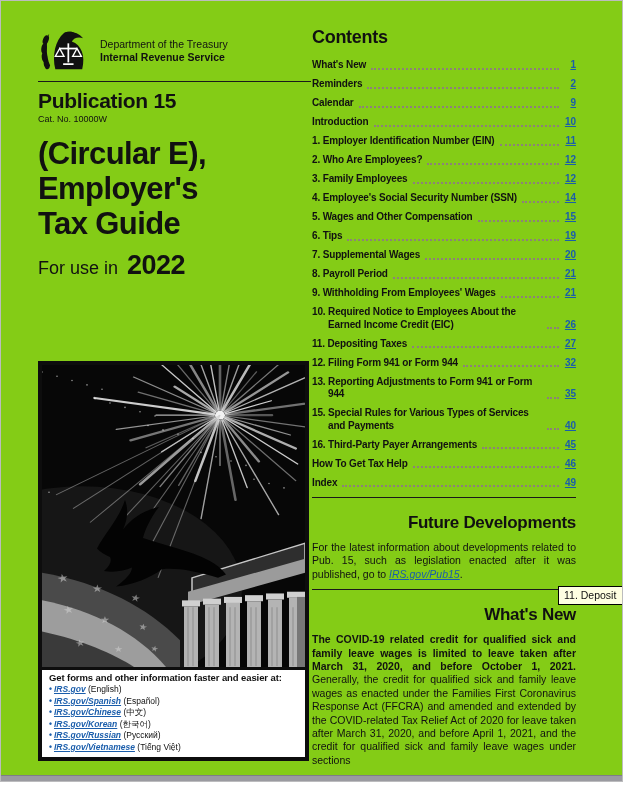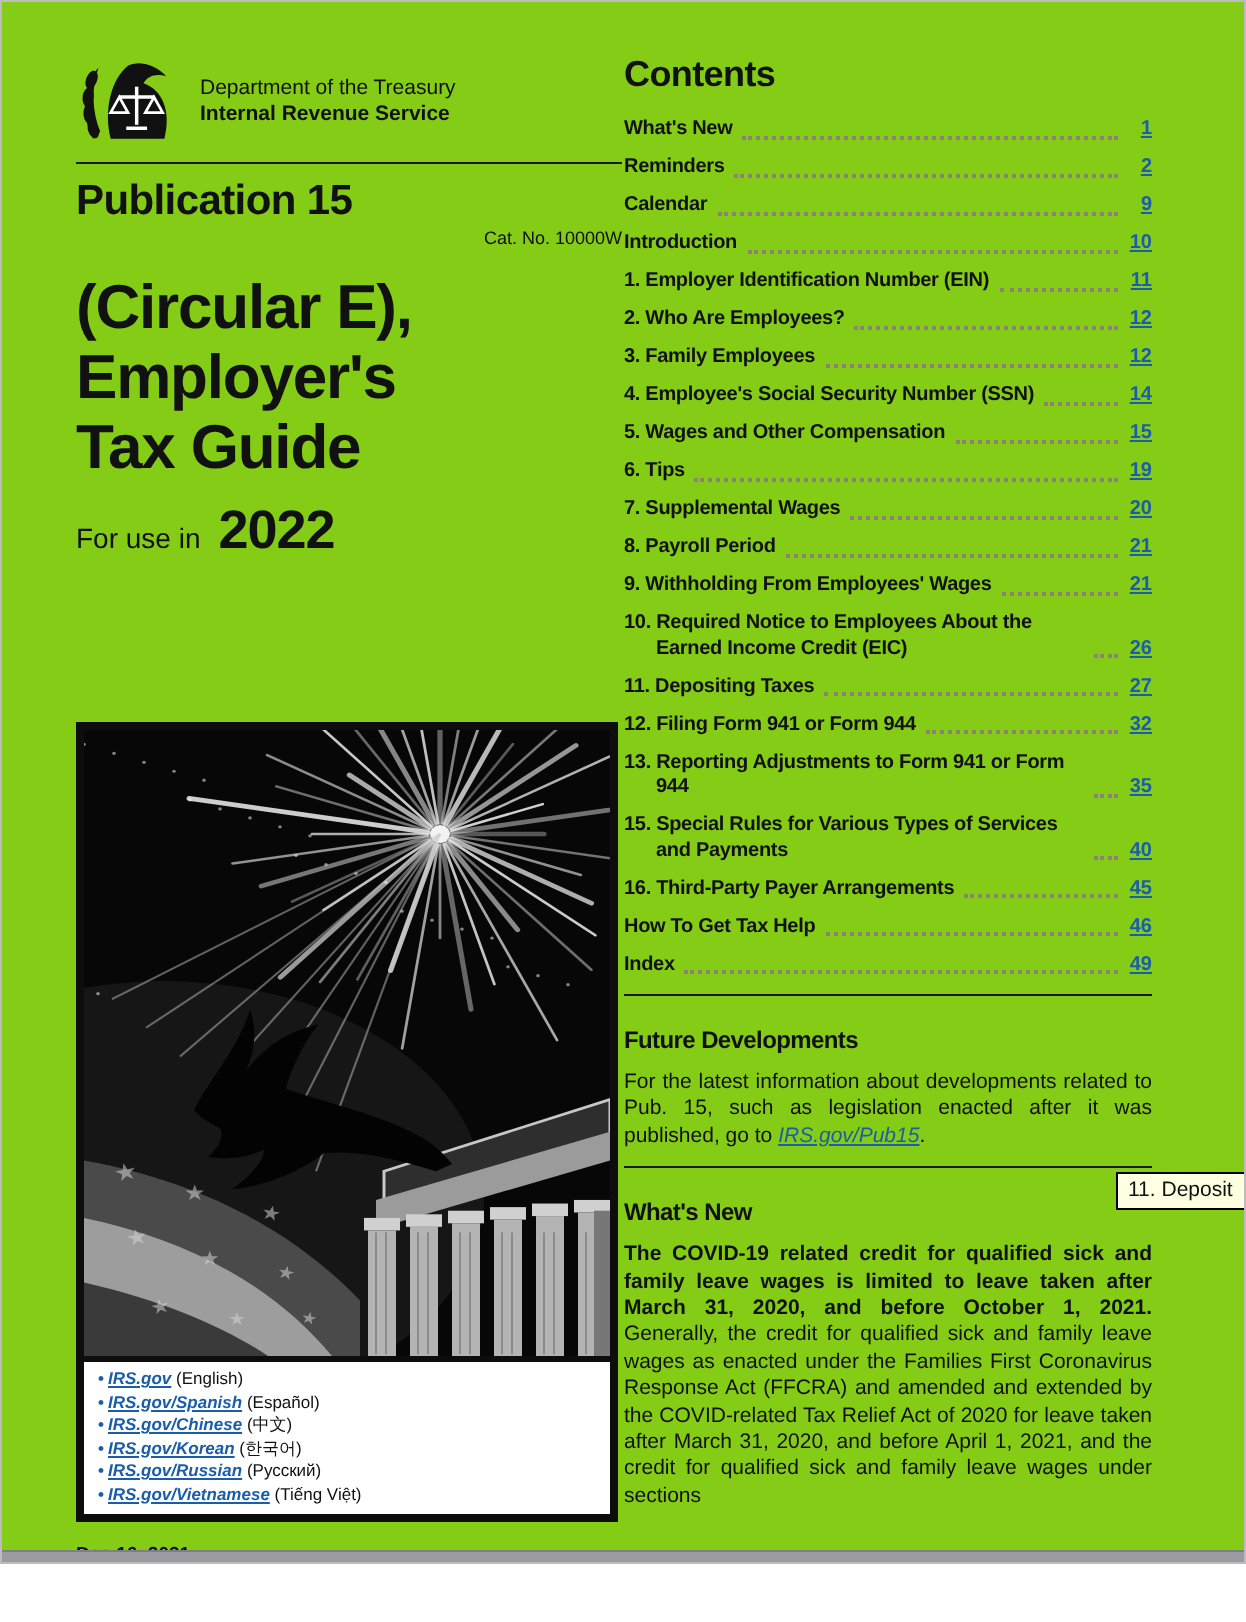--- a/index.html
+++ b/index.html
@@ -6,24 +6,24 @@
   .page{position:relative;width:623px;height:782px;overflow:hidden;box-sizing:border-box;
         border:1px solid #bcbcbe;background:#84cc16;color:#111;
         font-family:"Liberation Sans","DejaVu Sans",sans-serif;}
   
   .col-left{position:absolute;left:37px;top:28px;width:273px;}
   .agency-row{display:flex;align-items:flex-start;gap:10px;padding-bottom:6px;border-bottom:1px solid #1a1a1a;}
   .logo{width:52px;height:46px;flex:0 0 auto;}
   .dept{font-size:10.5px;line-height:13px;padding-top:9px;}
   .dept .l2{font-weight:bold;}
   .pub-title{font-size:21px;font-weight:bold;letter-spacing:-0.3px;margin-top:7px;}
-  .cat-no{font-size:9px;margin-top:1px;text-align:right;}
+  .cat-no{font-size:9px;margin-top:1px;}
   .main-title{font-size:31px;font-weight:bold;line-height:35px;letter-spacing:-0.6px;margin-top:12px;}
   .for-use{margin-top:9px;display:flex;align-items:baseline;gap:9px;}
-  .for-use .prefix{font-size:14px;}
+  .for-use .prefix{font-size:18px;}
   .for-use .year{font-size:27px;font-weight:bold;letter-spacing:-0.5px;}
   
   .photo-frame{position:absolute;left:37px;top:360px;width:271px;height:400px;box-sizing:border-box;
                border:4px solid #0d0d0d;background:#000;display:flex;flex-direction:column;}
   .photo{flex:1;position:relative;overflow:hidden;background:#050505;}
   .photo svg{position:absolute;left:0;top:0;width:100%;height:100%;}
   .info-box{background:#fff;border-top:3px solid #0d0d0d;padding:2px 6px 4px 7px;}
   .info-heading{font-size:9.5px;font-weight:bold;letter-spacing:-0.1px;}
   .info-cols{display:flex;margin-top:1px;flex-direction:column;}
   .info-col{list-style:none;margin:0;padding:0;}
@@ -35,21 +35,21 @@
   .date-label{position:absolute;left:37px;top:771px;font-size:9.5px;font-weight:bold;}
   
   .col-right{position:absolute;left:311px;top:26px;width:264px;}
   .contents-heading{font-size:18px;font-weight:bold;margin:0 0 11px;letter-spacing:-0.3px;}
   .toc-entry{display:flex;align-items:flex-end;margin-bottom:6.5px;font-size:10px;font-weight:bold;line-height:12.5px;}
   .toc-label{white-space:nowrap;letter-spacing:-0.15px;}
   .toc-entry.wrap .toc-label{white-space:normal;max-width:224px;padding-left:16px;text-indent:-16px;}
   .dots{flex:1;min-width:12px;border-bottom:2px dotted #8c8279;margin:0 4px 2px 5px;}
   .toc-page{color:#1a5dab;text-decoration:underline;text-align:right;min-width:13px;}
   .rule{border:none;border-top:1px solid #1a1a1a;margin:8px 0 0;}
-  .section-heading{font-size:12px;font-weight:bold;margin:15px 0 8px;letter-spacing:-0.3px;}
+  .section-heading{font-size:17px;font-weight:bold;margin:15px 0 8px;letter-spacing:-0.3px;text-align:right;}
   .body-text{font-size:10.5px;line-height:13.4px;text-align:justify;margin:0;}
   .inline-link{color:#1a5dab;font-style:italic;text-decoration:underline;}
   .lead-bold{font-weight:bold;}
   
   .tooltip{position:absolute;left:557px;top:585px;width:92px;box-sizing:border-box;background:#ffffe1;
            border:1px solid #000;font-size:10.5px;padding:2px 3px 3px 5px;white-space:nowrap;}
   .bottom-bar{position:absolute;left:0;right:0;bottom:0;height:5px;background:#9a9aa0;border-top:1px solid #7e7e87;}
 </style>
 </head>
 <body>
@@ -202,20 +202,21 @@
           <circle cx="98" cy="54" r="0.9" fill="#fff" opacity="0.5"></circle>
           <circle cx="151" cy="85" r="0.9" fill="#fff" opacity="0.5"></circle>
           <circle cx="204" cy="116" r="0.9" fill="#fff" opacity="0.5"></circle>
           <circle cx="7" cy="147" r="0.9" fill="#fff" opacity="0.5"></circle>
           <circle cx="60" cy="28" r="0.9" fill="#fff" opacity="0.5"></circle>
           <circle cx="113" cy="59" r="0.9" fill="#fff" opacity="0.5"></circle>
           <path d="M55,212 C63,194 77,178 83,156 C87,168 85,180 81,190 C89,178 101,168 117,164 C109,176 103,190 101,200 C121,208 147,214 167,226 C174,230 180,236 184,242 L176,246 C154,238 134,234 120,236 C108,246 92,254 74,256 C84,248 90,240 90,234 C82,238 72,240 62,238 C68,232 70,226 68,222 C63,219 58,216 55,212 Z" fill="#030303"></path>
         </svg>
       </div>
     <div class="info-box">
+      <div class="info-heading">Get forms and other information faster and easier at:</div>
       <div class="info-cols">
         <ul class="info-col left">
             <li class="info-item"><span class="bullet">•</span><a class="cover-link" href="#">IRS.gov</a> <span class="desc">(English)</span></li>
             <li class="info-item"><span class="bullet">•</span><a class="cover-link" href="#">IRS.gov/Spanish</a> <span class="desc">(Español)</span></li>
             <li class="info-item"><span class="bullet">•</span><a class="cover-link" href="#">IRS.gov/Chinese</a> <span class="desc">(中文)</span></li>
           </ul>
         <ul class="info-col right">
             <li class="info-item"><span class="bullet">•</span><a class="cover-link" href="#">IRS.gov/Korean</a> <span class="desc">(한국어)</span></li>
             <li class="info-item"><span class="bullet">•</span><a class="cover-link" href="#">IRS.gov/Russian</a> <span class="desc">(Русский)</span></li>
             <li class="info-item"><span class="bullet">•</span><a class="cover-link" href="#">IRS.gov/Vietnamese</a> <span class="desc">(Tiếng Việt)</span></li>

